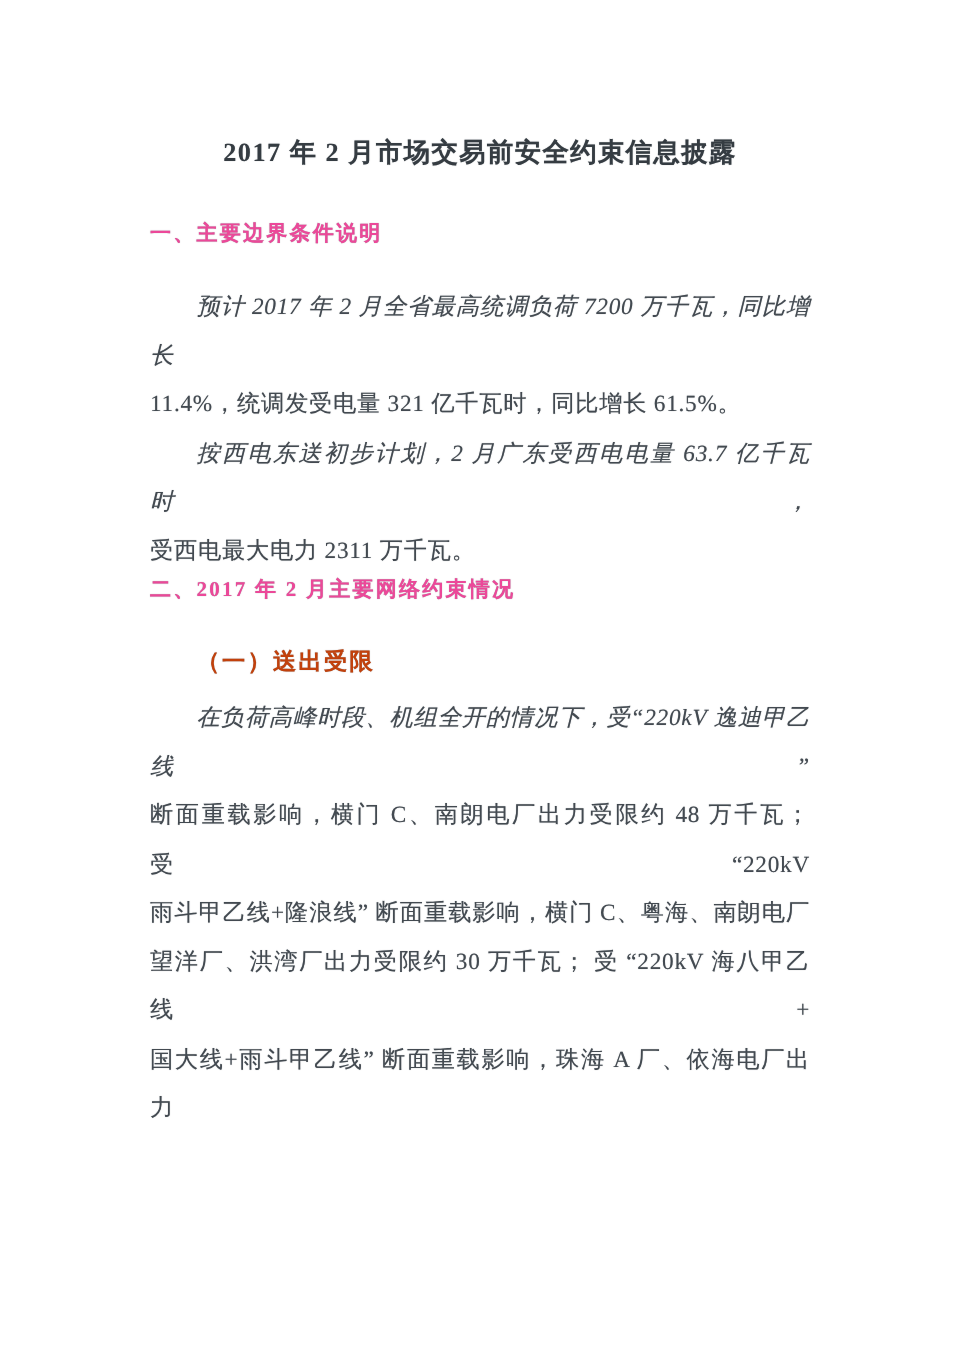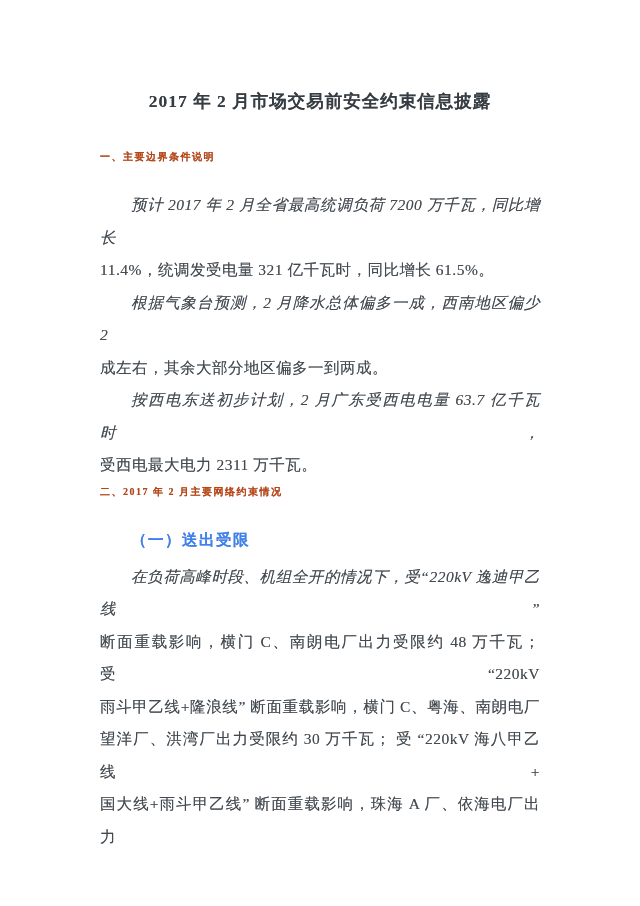--- a/index.html
+++ b/index.html
@@ -27,38 +27,38 @@
     margin: 0 0 34px 0;
     font-size: 17.5px;
     line-height: 23px;
     font-weight: 700;
     text-align: center;
     letter-spacing: 1px;
     color: #353c42;
   }
   .heading {
     margin: 0 0 23px 0;
-    font-size: 10px;
+    font-size: 14px;
     line-height: 19px;
     font-weight: 700;
     letter-spacing: 1.5px;
-    color: #c2410c;
+    color: #ec4899;
   }
   .heading-2 {
     margin-top: 0;
     margin-bottom: 29px;
   }
   .subheading {
     margin: 0 0 12px 0;
     padding-left: 2em;
     font-size: 15.5px;
     line-height: 19px;
     font-weight: 700;
     letter-spacing: 1.5px;
-    color: #3b82f6;
+    color: #c2410c;
   }
   .para {
     margin: 0;
   }
   .para .line {
     line-height: 32.5px;
     text-align: justify;
     text-align-last: justify;
     white-space: normal;
     letter-spacing: 0.5px;
@@ -77,24 +77,20 @@
 <div class="page">
   <h1 class="title">2017 年 2 月市场交易前安全约束信息披露</h1>
 
   <h2 class="heading">一、主要边界条件说明</h2>
 
   <div class="para">
       <div class="line first">预计 2017 年 2 月全省最高统调负荷 7200 万千瓦，同比增长</div>
       <div class="line last">11.4%，统调发受电量 321 亿千瓦时，同比增长 61.5%。</div>
     </div>
 
-  <div class="para">
-      <div class="line first">根据气象台预测，2 月降水总体偏多一成，西南地区偏少 2</div>
-      <div class="line last">成左右，其余大部分地区偏多一到两成。</div>
-    </div>
 
   <div class="para">
       <div class="line first">按西电东送初步计划，2 月广东受西电电量 63.7 亿千瓦时，</div>
       <div class="line last">受西电最大电力 2311 万千瓦。</div>
     </div>
 
   <h2 class="heading heading-2">二、2017 年 2 月主要网络约束情况</h2>
 
   <h3 class="subheading">（一）送出受限</h3>
 

